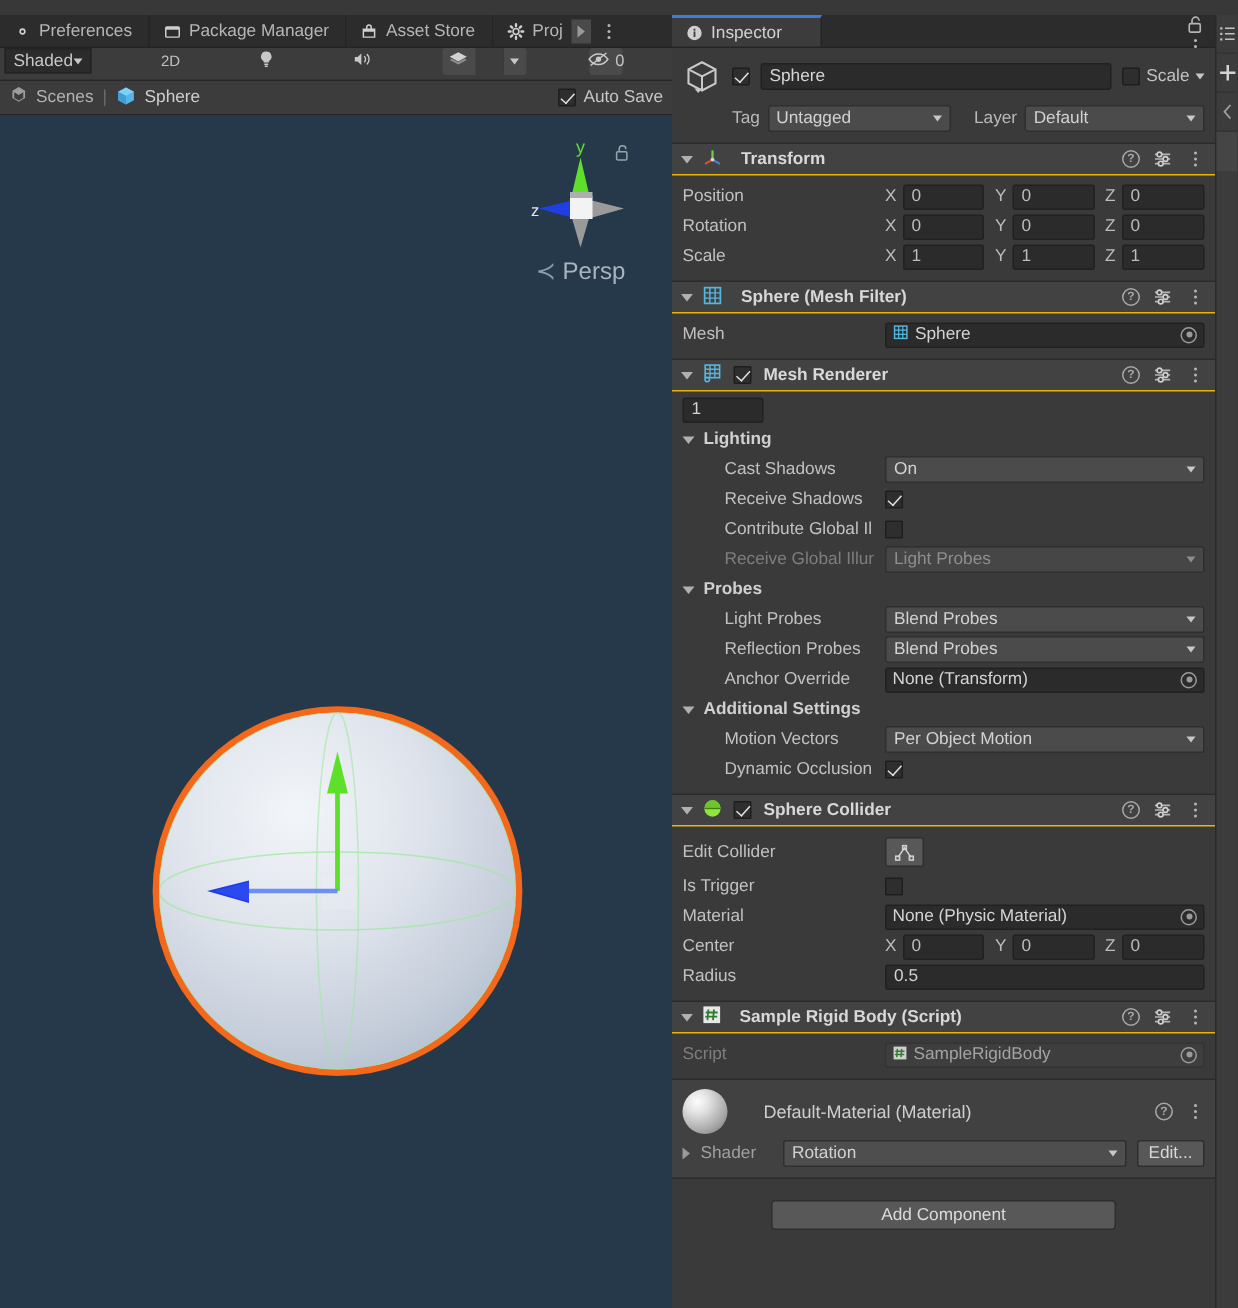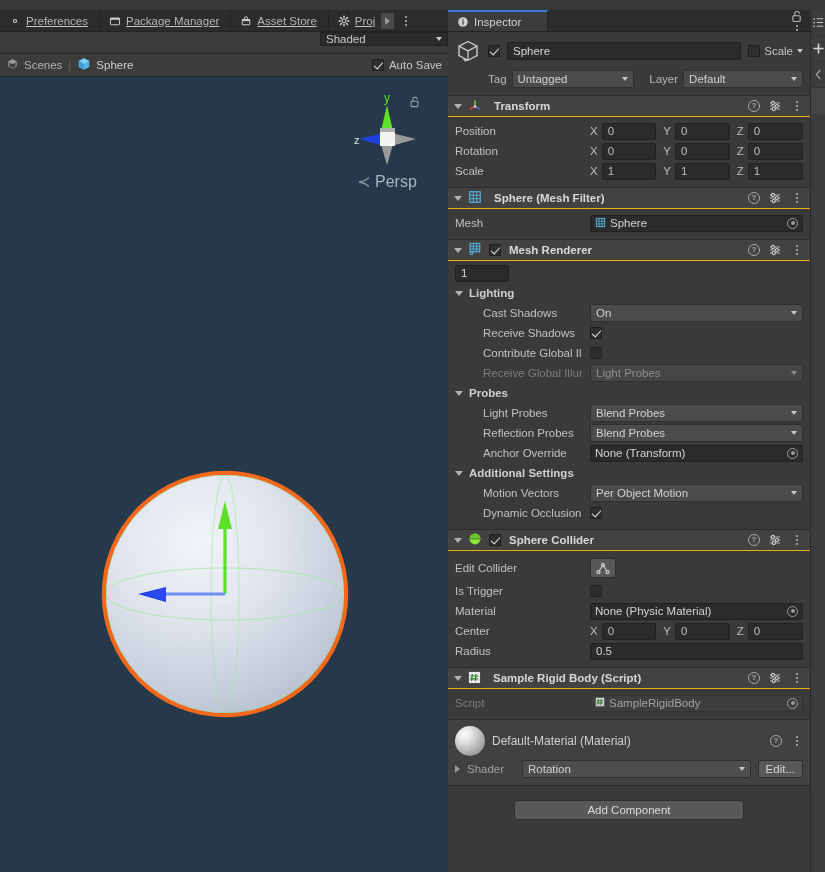--- a/index.html
+++ b/index.html
@@ -17,37 +17,37 @@
   .row{ display:flex; align-items:center; }
   .tri{ width:0;height:0;border-left:4px solid transparent;border-right:4px solid transparent;border-top:5px solid #b0b0b0; }
   .tri-r{ width:0;height:0;border-top:4px solid transparent;border-bottom:4px solid transparent;border-left:5px solid #9a9a9a; }
   .caret{ width:0;height:0;border-left:3.5px solid transparent;border-right:3.5px solid transparent;border-top:4px solid #c8c8c8; }
 
   
   #left{ position:absolute; left:0; top:0; width:448px; height:872px; background:#383838; }
 
   .tabstrip{
     height:22px; background:#2c2c2c; display:flex; align-items:stretch;
-    border-bottom:1px solid #232323; margin-top:10px;text-decoration:underline;
+    border-bottom:1px solid #232323; margin-top:10px;
   }
   .tab{
     display:flex; align-items:center; gap:5px; padding:0 11px 0 9px;
     font-size:11.5px; color:#b6b6b6; background:#2c2c2c;
     border-right:1px solid #242424; cursor:default; white-space:nowrap;
   }
   .tab .ico{ width:12px; height:12px; display:inline-block; flex:0 0 auto; }
   .tabstrip .trail{ display:flex; align-items:center; gap:6px; padding:0 6px 0 2px; background:#2c2c2c; }
   .arrowbtn{ width:13px;height:16px; display:flex;align-items:center;justify-content:center;background:#4a4a4a;}
   .kebab{ display:flex;flex-direction:column;gap:2px;align-items:center;justify-content:center;width:12px; }
   .kebab i{ width:2px;height:2px;background:#b6b6b6;border-radius:50%;display:block; }
 
   
   .scenebar{
-    height:22px; background:#3c3c3c; display:flex; align-items:flex-end;
-    border-bottom:1px solid #282828; gap:18px;flex-direction:column;
+    height:22px; background:#3c3c3c; display:flex; align-items:flex-start;
+    border-bottom:1px solid #282828; gap:18px;
   }
   .shaded{
     width:128px; height:17px; margin-left:3px; background:#2b2b2b; border:1px solid #232323;
     display:flex;align-items:center; padding:0 5px; font-size:11.5px; color:#c8c8c8;
   }
   .sep{ width:1px; height:15px; background:#2b2b2b; margin:0 3px; }
   .tbtn{
     height:18px; min-width:22px; padding:0 4px; display:flex;align-items:center;justify-content:center;
     gap:3px; background:#3c3c3c; color:#c2c2c2; font-size:11px; cursor:default;
   }
@@ -850,21 +850,21 @@
                   </svg>
               </span>
               <span>SampleRigidBody</span>
               <span class="picker"></span>
             </div>
           </div>
         </div>
       </div>
 
       <div class="matblk">
-        <div class="row" style="gap:7px">
+        <div class="row" style="gap:24px">
           <span class="matsphere"></span>
           <span class="mattitle">Default-Material (Material)</span>
           <span class="headicons">
             <span class="qico">?</span>
             <span class="kebab">
                 <i></i>
                 <i></i>
                 <i></i>
               </span>
           </span>

